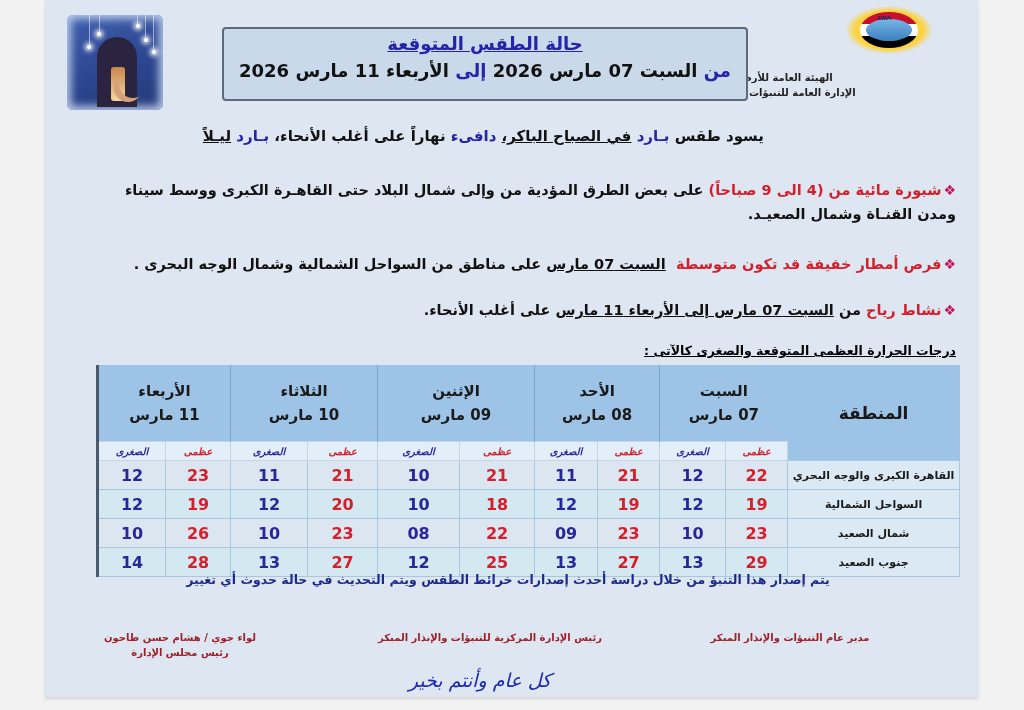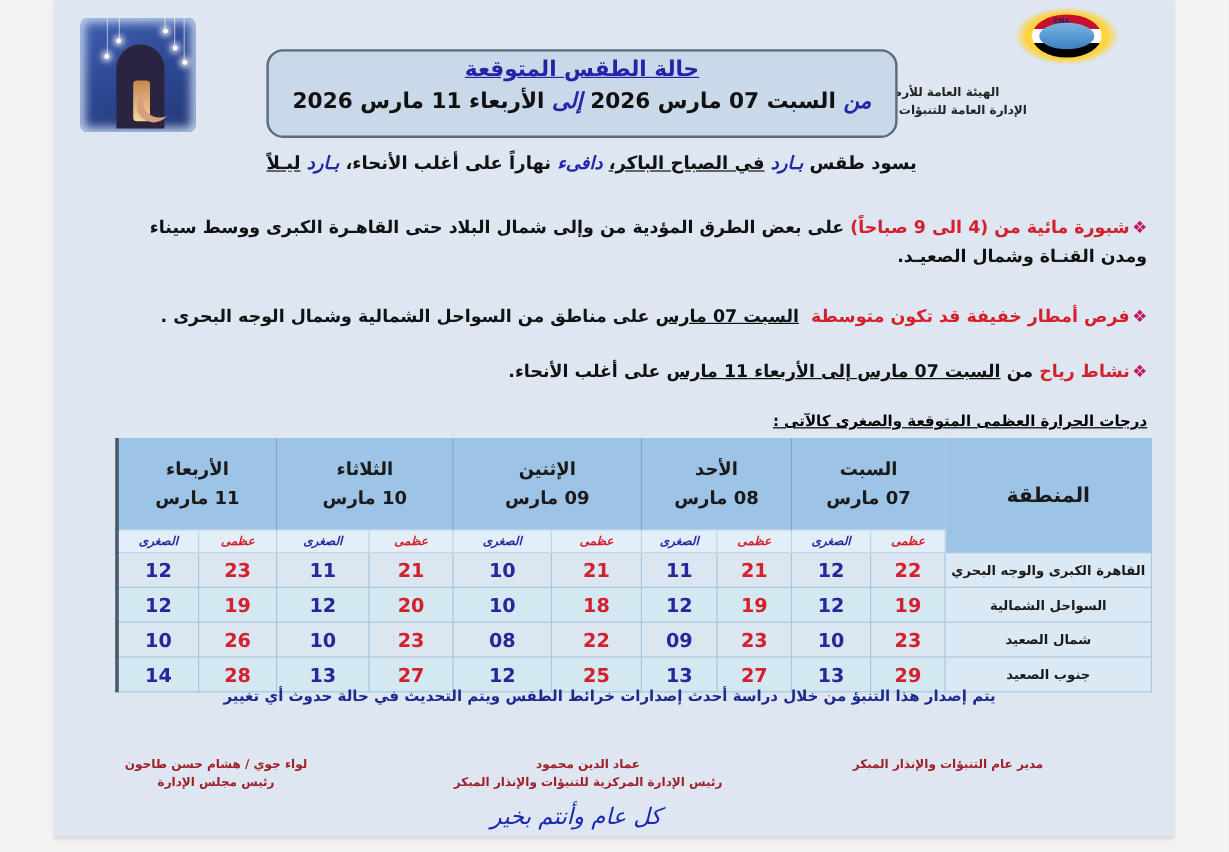--- a/index.html
+++ b/index.html
@@ -51,30 +51,30 @@
 
   .org {
     position:absolute; right:158px; top:70px; width:200px; direction:rtl; text-align:center;
     font-size:10px; font-weight:bold; color:#222; line-height:15px;
     font-family:"DejaVu Sans", sans-serif;
   }
 
   
   .titlebox {
     position:absolute; left:222px; top:27px; width:522px; height:70px;
-    background:#c9d9ea; border:2px solid #5b6b7c; border-radius:14px;
-    direction:rtl; text-align:center;margin-top:14px;
+    background:#c9d9ea; border:2px solid #5b6b7c; border-radius:4px;
+    direction:rtl; text-align:center;
   }
   .titlebox .t1 {
     margin-top:4px; font-size:18px; font-weight:bold; color:#2424a8; text-decoration:underline;
   }
   .titlebox .t2 {
     margin-top:6px; font-size:18px; font-weight:bold; color:#111;
   }
-  .blue { color:#2424a8;font-style:italic; }
+  .blue { color:#2424a8; }
   .red { color:#d4202c; }
 
   .para {
     position:absolute; direction:rtl; text-align:right; font-weight:bold; color:#111;
     font-size:14.5px;
   }
   .para u { text-decoration:underline; }
   .bullet { color:#c2185b; font-size:14px; margin-left:2px; }
 
   .table-caption {
@@ -296,21 +296,20 @@
     </tr>
   </tbody>
 </table>
 
 <div class="notice">يتم إصدار هذا التنبؤ من خلال دراسة أحدث إصدارات خرائط الطقس ويتم التحديث في حالة حدوث أي تغيير</div>
 
 <div class="sig" style="left:690px; top:630px; width:200px;">
   <div>مدير عام التنبؤات والإنذار المبكر</div>
 </div>
 <div class="sig" style="left:370px; top:630px; width:240px;">
-  <div>عماد الدين محمود</div>
   <div>رئيس الإدارة المركزية للتنبؤات والإنذار المبكر</div>
 </div>
 <div class="sig" style="left:90px; top:630px; width:180px;">
   <div>لواء جوي / هشام حسن طاحون</div>
   <div>رئيس مجلس الإدارة</div>
 </div>
 
 <div class="greeting">كل عام وأنتم بخير</div>
 
 </body></html>

